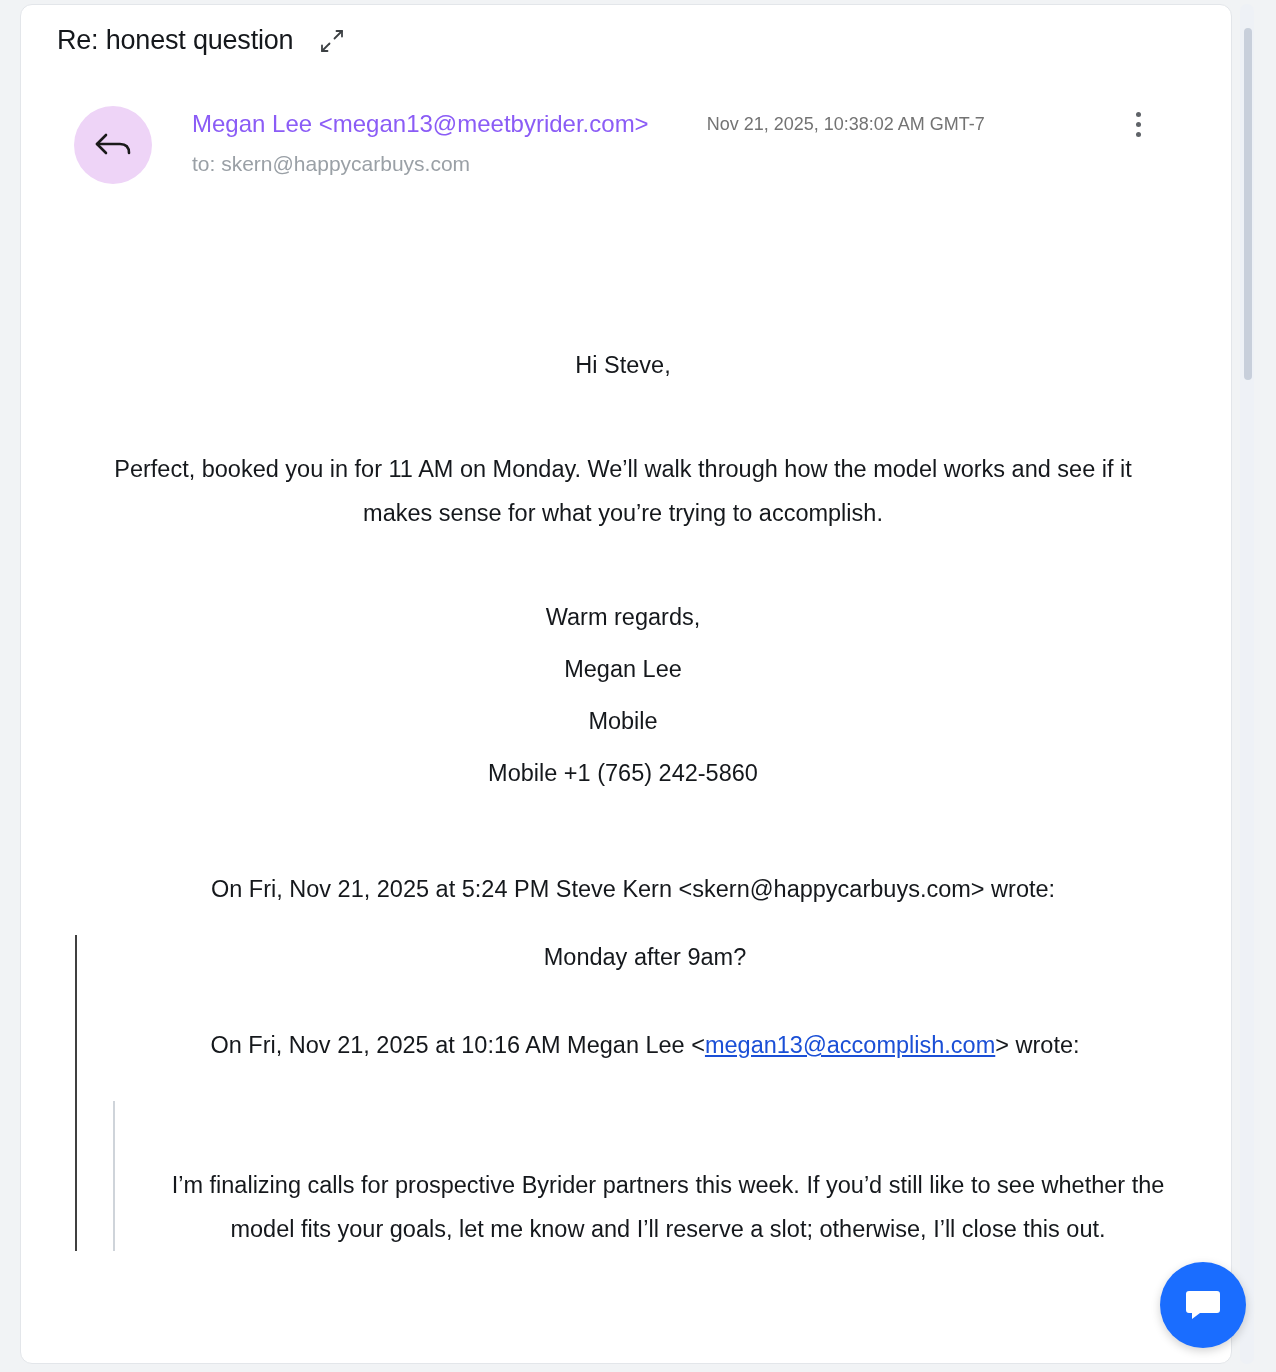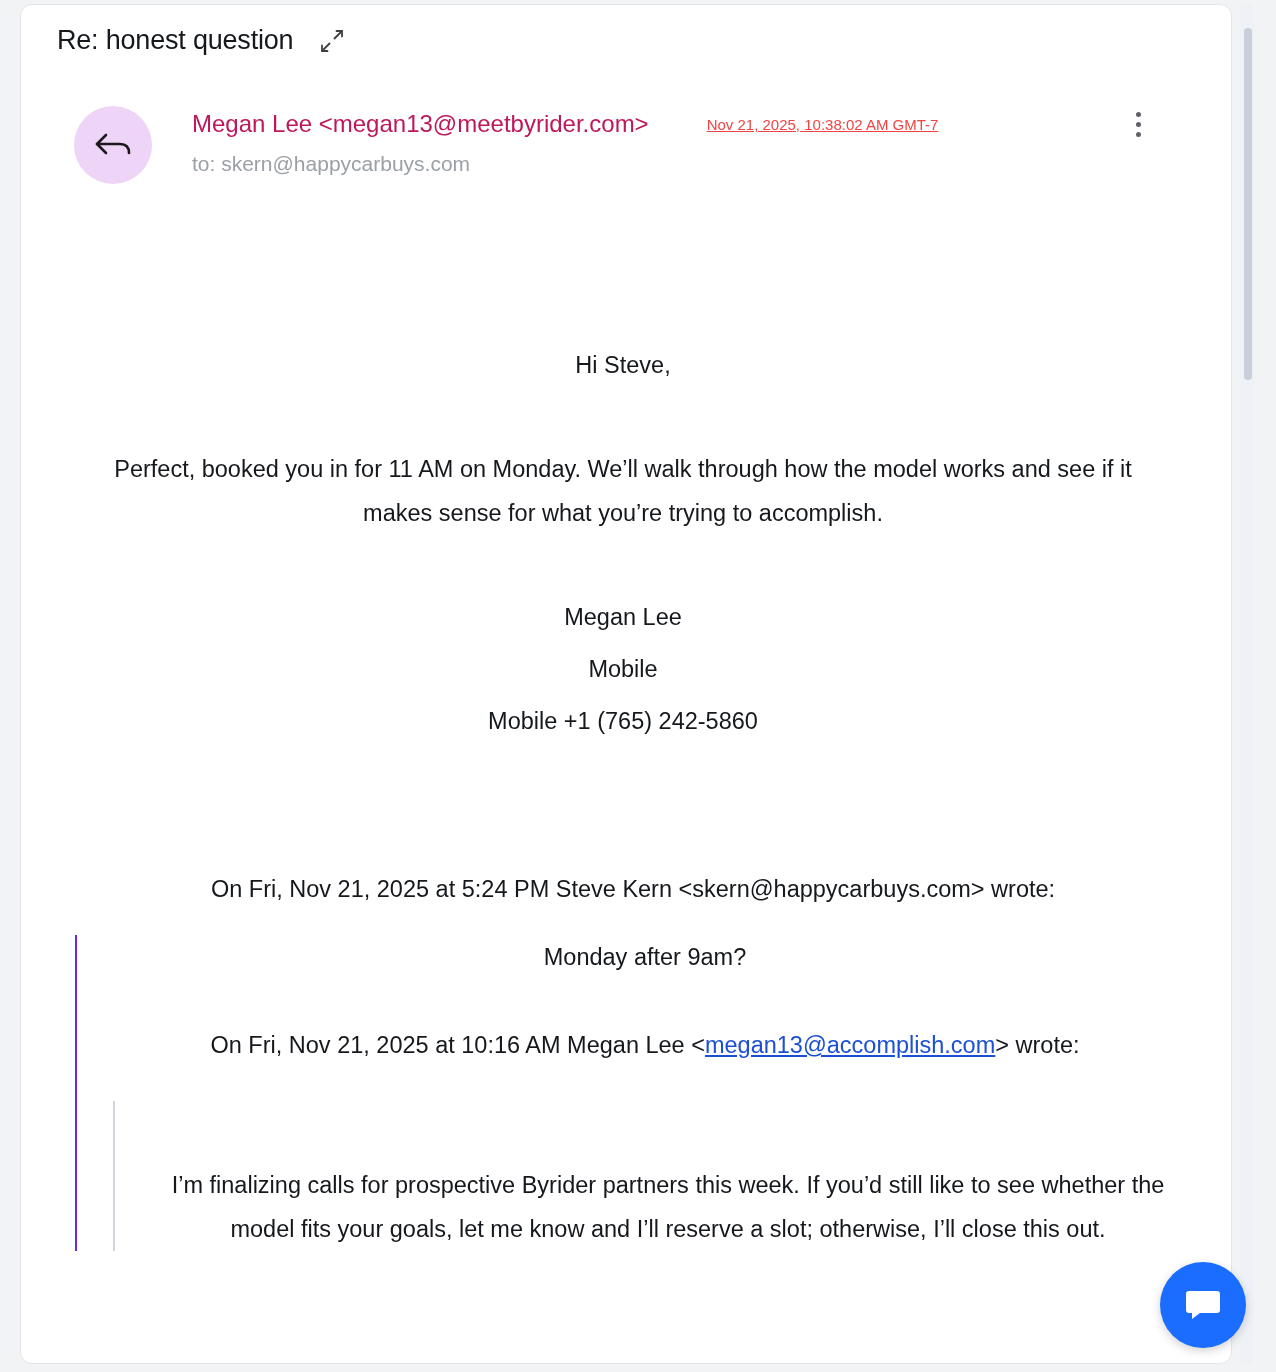--- a/index.html
+++ b/index.html
@@ -96,29 +96,28 @@
   .sender-line {
     position: absolute;
     left: 137px;
     top: 12px;
     right: 0;
     display: flex;
     align-items: center;
   }
   .sender-name {
     font-size: 24px;
-    color: #be185d;
+    color: #8b5cf6;
     white-space: nowrap;
   }
   .timestamp {
-    font-size: 15px;
-    color: #ef4444;
+    font-size: 18px;
+    color: #737373;
     margin-left: 58px;
     white-space: nowrap;
-    text-decoration: underline;
   }
   .kebab {
     position: absolute;
     right: 46px;
     top: 14px;
     width: 26px;
     height: 30px;
     cursor: pointer;
   }
   .kebab i {
@@ -161,21 +160,21 @@
     line-height: 44px;
     color: #15181c;
   }
 
   
   .quote1 {
     position: absolute;
     left: 54px;
     top: 930px;
     right: 40px;
-    border-left: 2px solid #6d28d9;
+    border-left: 2px solid #404040;
     padding-left: 22px;
     box-sizing: border-box;
   }
   .quote1 .q-text {
     font-size: 23.5px;
     line-height: 44px;
     color: #15181c;
   }
   .quote1 .q-spacer { height: 44px; }
   a.maillink {
@@ -259,20 +258,21 @@
       </div>
 
       <div class="recipient">to: skern@happycarbuys.com</div>
     </div>
 
     <div class="body">
       <p>Hi Steve,</p>
       <div class="gap-lg"></div>
       <p>Perfect, booked you in for 11 AM on Monday. We’ll walk through how the model works and see if it makes sense for what you’re trying to accomplish.</p>
       <div class="gap-lg"></div>
+      <p class="sig-line">Warm regards,</p>
       <p class="sig-line">Megan Lee</p>
       <p class="sig-line">Mobile</p>
       <p class="sig-line">Mobile +1 (765) 242-5860</p>
     </div>
 
     <div class="wrote-line">On Fri, Nov 21, 2025 at 5:24 PM Steve Kern &lt;skern@happycarbuys.com&gt; wrote:</div>
 
     <div class="quote1">
       <div class="q-text">Monday after 9am?</div>
       <div class="q-spacer"></div>

